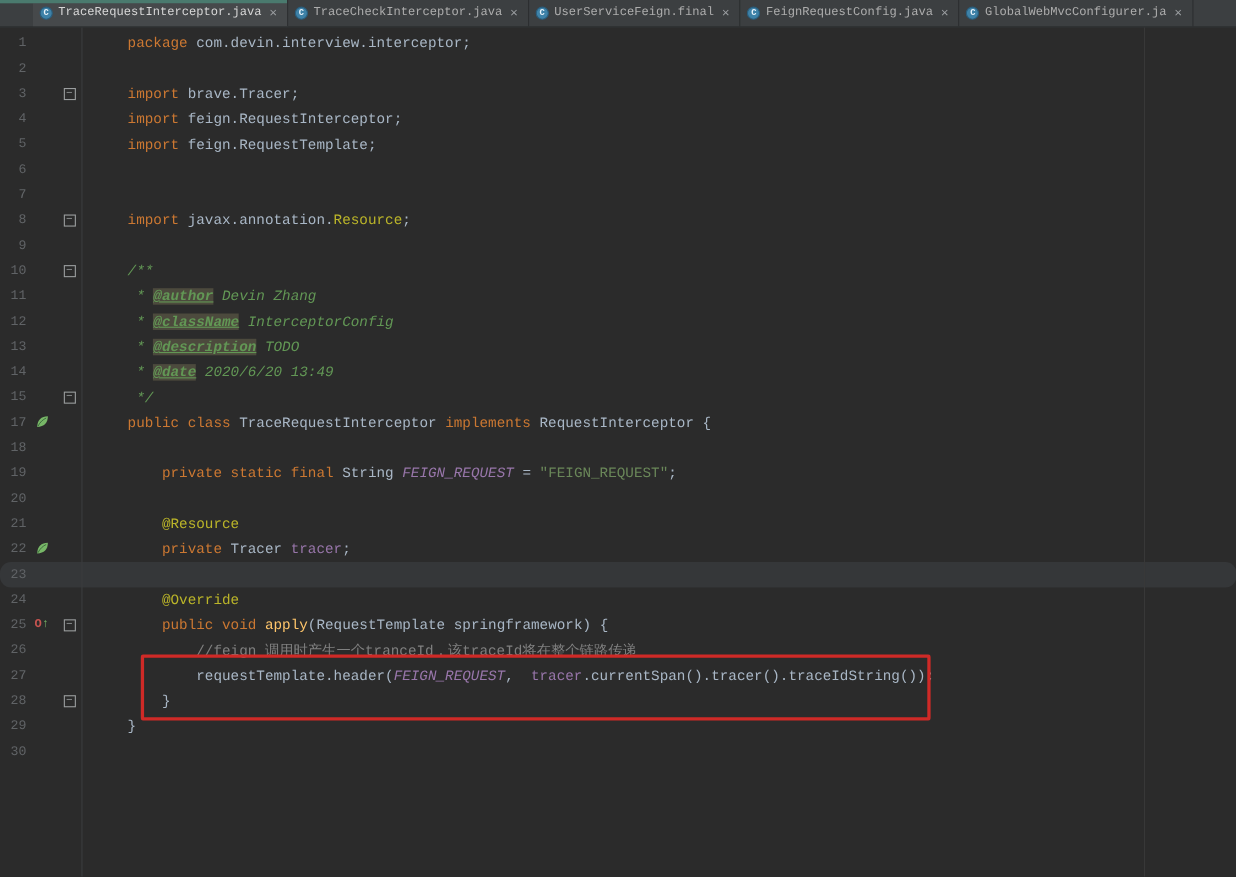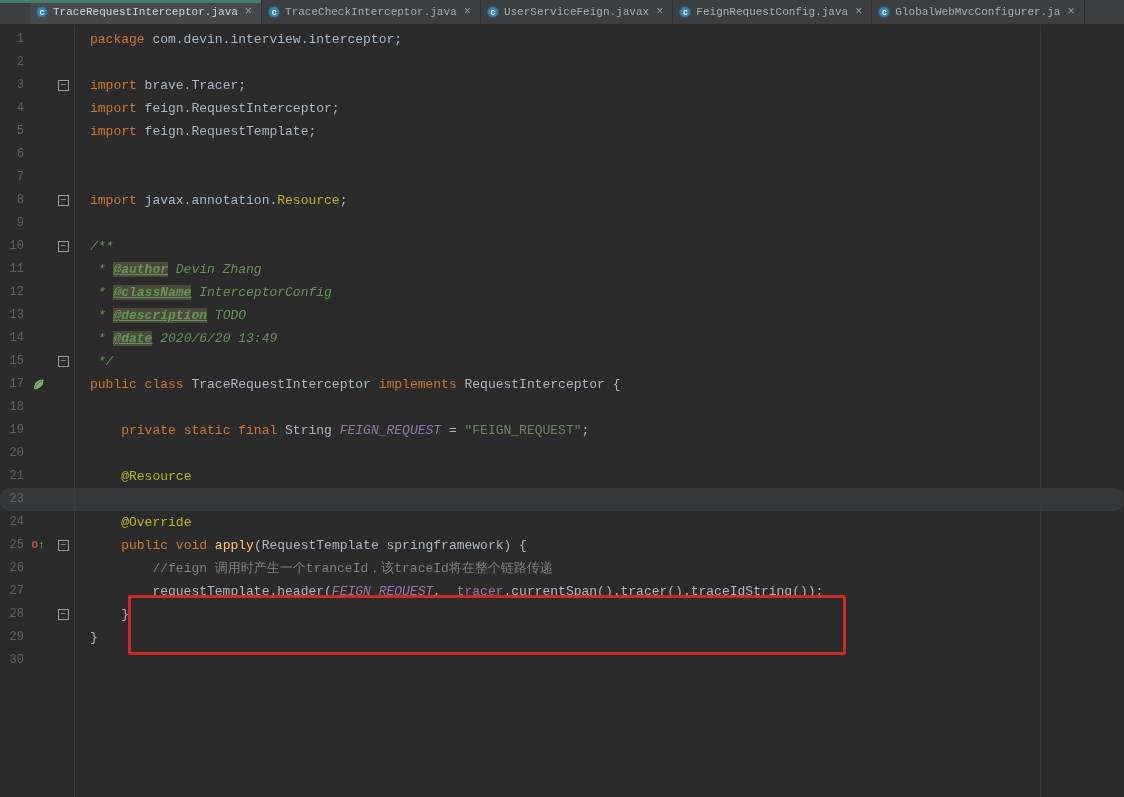--- a/index.html
+++ b/index.html
@@ -54,21 +54,21 @@
   .gutter { flex: 0 0 74px; display: flex; align-items: center; }
   .ln { width: 24px; text-align: right; color: var(--line-number, #606366); font-size: 12px; }
   .gi { width: 28px; text-align: center; font-size: 11px; line-height: 13px; }
   .gi svg { vertical-align: middle; }
   .foldcol { width: 22px; text-align: center; }
   .foldbox {
     display: inline-block; width: 11px; height: 11px; border: 1px solid var(--fold-icon, #6f7273);
     color: var(--fold-icon, #9b9e9f); font-size: 10px; line-height: 9px; background: #2b2b2b;
     vertical-align: middle;
   }
-  .code { padding-left: 16px; white-space: pre; color: var(--plain, #a9b7c6); }
+  .code { padding-left: 16px; white-space: pre; color: var(--plain, #a9b7c6); margin-left: 26px; }
 
   .ovO { color: #c75450; font-weight: bold; }
   .ovA { color: #77b767; font-weight: bold; }
 
   
   .tk-kw    { color: var(--keyword, #cc7832); }
   .tk-pl    { color: var(--plain, #a9b7c6); }
   .tk-str   { color: var(--string, #6a8759); }
   .tk-cm    { color: var(--comment, #808080); }
   .tk-doc   { color: var(--doc, #629755); font-style: italic; }
@@ -99,21 +99,21 @@
         <span class="tab-label">TraceRequestInterceptor.java</span>
         <span class="close">×</span>
       </div>
       <div class="tab">
         <span class="class-icon">C</span>
         <span class="tab-label">TraceCheckInterceptor.java</span>
         <span class="close">×</span>
       </div>
       <div class="tab">
         <span class="class-icon">C</span>
-        <span class="tab-label">UserServiceFeign.javax</span>
+        <span class="tab-label">UserServiceFeign.final</span>
         <span class="close">×</span>
       </div>
       <div class="tab">
         <span class="class-icon">C</span>
         <span class="tab-label">FeignRequestConfig.java</span>
         <span class="close">×</span>
       </div>
       <div class="tab">
         <span class="class-icon">C</span>
         <span class="tab-label">GlobalWebMvcConfigurer.ja</span>
@@ -279,20 +279,31 @@
           <span class="code"></span>
         </div>
         <div class="line">
           <div class="gutter">
             <span class="ln">21</span>
             <span class="gi"></span>
             <span class="foldcol"></span>
           </div>
           <span class="code"><span class="tk-pl">    </span><span class="tk-ann">@Resource</span></span>
         </div>
+        <div class="line">
+          <div class="gutter">
+            <span class="ln">22</span>
+            <span class="gi"><svg width="13" height="13" viewBox="0 0 13 13">
+                <path d="M11.5 1.5 C5.5 1.5 2 4.8 1.8 11.2 C8.2 11 11.5 7.5 11.5 1.5 Z" fill="#77b767"></path>
+                <path d="M2.5 10.5 C4.5 6.5 7 4.5 10 3" stroke="#3f6b3f" stroke-width="0.9" fill="none"></path>
+              </svg></span>
+            <span class="foldcol"></span>
+          </div>
+          <span class="code"><span class="tk-pl">    </span><span class="tk-kw">private</span><span class="tk-pl"> Tracer </span><span class="tk-field">tracer</span><span class="tk-pl">;</span></span>
+        </div>
         <div class="line caret">
           <div class="gutter">
             <span class="ln">23</span>
             <span class="gi"></span>
             <span class="foldcol"></span>
           </div>
           <span class="code"></span>
         </div>
         <div class="line">
           <div class="gutter">

